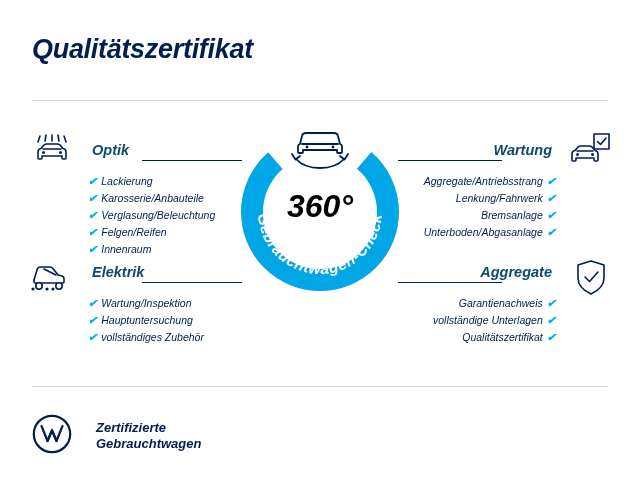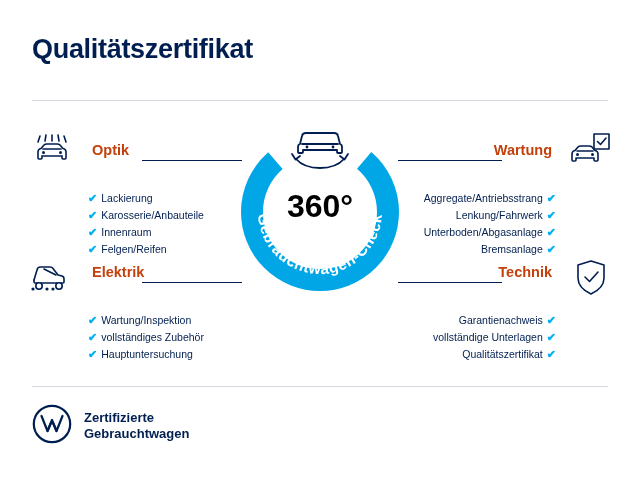--- a/index.html
+++ b/index.html
@@ -14,20 +14,21 @@
     color: #001e50;
     overflow: hidden;
     position: relative;
   }
   .page {
     position: absolute;
     left: 0; top: 0;
     width: 640px;
     height: 480px;
     background: #ffffff;
+    font-style: italic;
   }
   .title {
     position: absolute;
     left: 32px;
     top: 34px;
     font-size: 27px;
     font-weight: bold;
     color: #001e50;
     letter-spacing: -0.3px;
   }
@@ -60,26 +61,26 @@
     position: absolute;
     top: 20px;
     height: 1px;
     background: #001e50;
   }
   .block .head .htxt {
     position: absolute;
     top: 2px;
     font-size: 14.5px;
     font-weight: bold;
-    color: #c2410c;
+    color: #0c4a6e;
     background: #ffffff;
     padding: 0 4px;
   }
   .items {
-    margin-top: 22px;
+    margin-top: 5px;
     font-size: 10.5px;
     line-height: 17px;
     color: #001e50;
   }
   .item {
     white-space: nowrap;
   }
   .check {
     color: #00b0f0;
     font-weight: bold;
@@ -120,24 +121,24 @@
     text-align: center;
     font-size: 32px;
     font-weight: bold;
     color: #000000;
   }
 
   
   .footer {
     position: absolute;
     left: 32px;
-    top: 404px;
+    top: 414px;
     display: flex;
     align-items: center;
-    gap: 12px;
+    gap: 24px;
     justify-content: center;
   }
   .footer .fl {
     font-size: 13px;
     font-weight: bold;
     line-height: 16px;
     color: #001e50;
   }
 </style>
 </head>
@@ -164,22 +165,23 @@
     </svg>
   </div>
   <div class="block left" style="left:32px; top:140px; width:210px;">
     <div class="head">
       <div class="hl"></div>
       <div class="htxt">Optik</div>
     </div>
     <div class="items">
       <div class="item"><span class="check">✔</span><span>Lackierung</span></div>
       <div class="item"><span class="check">✔</span><span>Karosserie/Anbauteile</span></div>
+      <div class="item"><span class="check">✔</span><span>Verglasung/Beleuchtung</span></div>
+      <div class="item"><span class="check">✔</span><span>Felgen/Reifen</span></div>
       <div class="item"><span class="check">✔</span><span>Innenraum</span></div>
-      <div class="item"><span class="check">✔</span><span>Felgen/Reifen</span></div>
     </div>
   </div>
 
   <div class="icon-box" style="left:568px; top:132px;">
     <svg width="44" height="40" viewBox="0 0 44 40">
       <g fill="none" stroke="#001e50" stroke-width="1.6" stroke-linecap="round" stroke-linejoin="round">
         <path d="M4 28 L4 22 Q4 19 7 18.5 L10 15 Q11 14 13 14 L21 14 Q23 14 24 15 L27 18.5 Q30 19 30 22 L30 28 Q30 29 29 29 L27 29 Q26 29 26 28 L26 26 L8 26 L8 28 Q8 29 7 29 L5 29 Q4 29 4 28 Z"></path>
         <line x1="9" y1="19" x2="25" y2="19"></line>
         <rect x="26" y="2" width="15" height="15"></rect>
         <polyline points="29.5,9.5 32.5,12.5 38,6"></polyline>
@@ -189,22 +191,22 @@
     </svg>
   </div>
   <div class="block right" style="left:398px; top:140px; width:210px;">
     <div class="head">
       <div class="hl"></div>
       <div class="htxt">Wartung</div>
     </div>
     <div class="items">
       <div class="item"><span>Aggregate/Antriebsstrang</span><span class="check">✔</span></div>
       <div class="item"><span>Lenkung/Fahrwerk</span><span class="check">✔</span></div>
+      <div class="item"><span>Bremsanlage</span><span class="check">✔</span></div>
       <div class="item"><span>Unterboden/Abgasanlage</span><span class="check">✔</span></div>
-      <div class="item"><span>Bremsanlage</span><span class="check">✔</span></div>
     </div>
   </div>
 
   <div class="icon-box" style="left:28px; top:258px;">
     <svg width="46" height="42" viewBox="0 0 46 42">
       <g fill="none" stroke="#001e50" stroke-width="1.6" stroke-linecap="round" stroke-linejoin="round">
         <path d="M6 22 L9 12 Q9.5 9 12.5 9 L22 9 Q24 9 25 10.5 L30 17 L34 18 Q36 18.5 36 21 L36 24 Q36 25 35 25 L33 25"></path>
         <path d="M6 22 L6 24 Q6 25 7 25 L9 25"></path>
         <line x1="13" y1="25" x2="29" y2="25"></line>
         <line x1="16" y1="11" x2="28" y2="17"></line>
@@ -216,37 +218,37 @@
       <circle cx="25" cy="31" r="1.6" fill="#001e50"></circle>
     </svg>
   </div>
   <div class="block left" style="left:32px; top:262px; width:210px;">
     <div class="head">
       <div class="hl"></div>
       <div class="htxt">Elektrik</div>
     </div>
     <div class="items">
       <div class="item"><span class="check">✔</span><span>Wartung/Inspektion</span></div>
+      <div class="item"><span class="check">✔</span><span>Hauptuntersuchung</span></div>
       <div class="item"><span class="check">✔</span><span>vollständiges Zubehör</span></div>
-      <div class="item"><span class="check">✔</span><span>Hauptuntersuchung</span></div>
     </div>
   </div>
 
   <div class="icon-box" style="left:572px; top:258px;">
     <svg width="40" height="42" viewBox="0 0 40 42">
       <g fill="none" stroke="#001e50" stroke-width="1.6" stroke-linecap="round" stroke-linejoin="round">
         <path d="M6 7 L19 3 L32 7 L32 20 Q32 30 19 36 Q6 30 6 20 Z"></path>
         <polyline points="13,19 17.5,23.5 26,14"></polyline>
       </g>
     </svg>
   </div>
   <div class="block right" style="left:398px; top:262px; width:210px;">
     <div class="head">
       <div class="hl"></div>
-      <div class="htxt">Technik</div>
+      <div class="htxt">Aggregate</div>
     </div>
     <div class="items">
       <div class="item"><span>Garantienachweis</span><span class="check">✔</span></div>
       <div class="item"><span>vollständige Unterlagen</span><span class="check">✔</span></div>
       <div class="item"><span>Qualitätszertifikat</span><span class="check">✔</span></div>
     </div>
   </div>
 
   <div class="badge">
     <svg width="184" height="184" viewBox="0 0 184 184">

